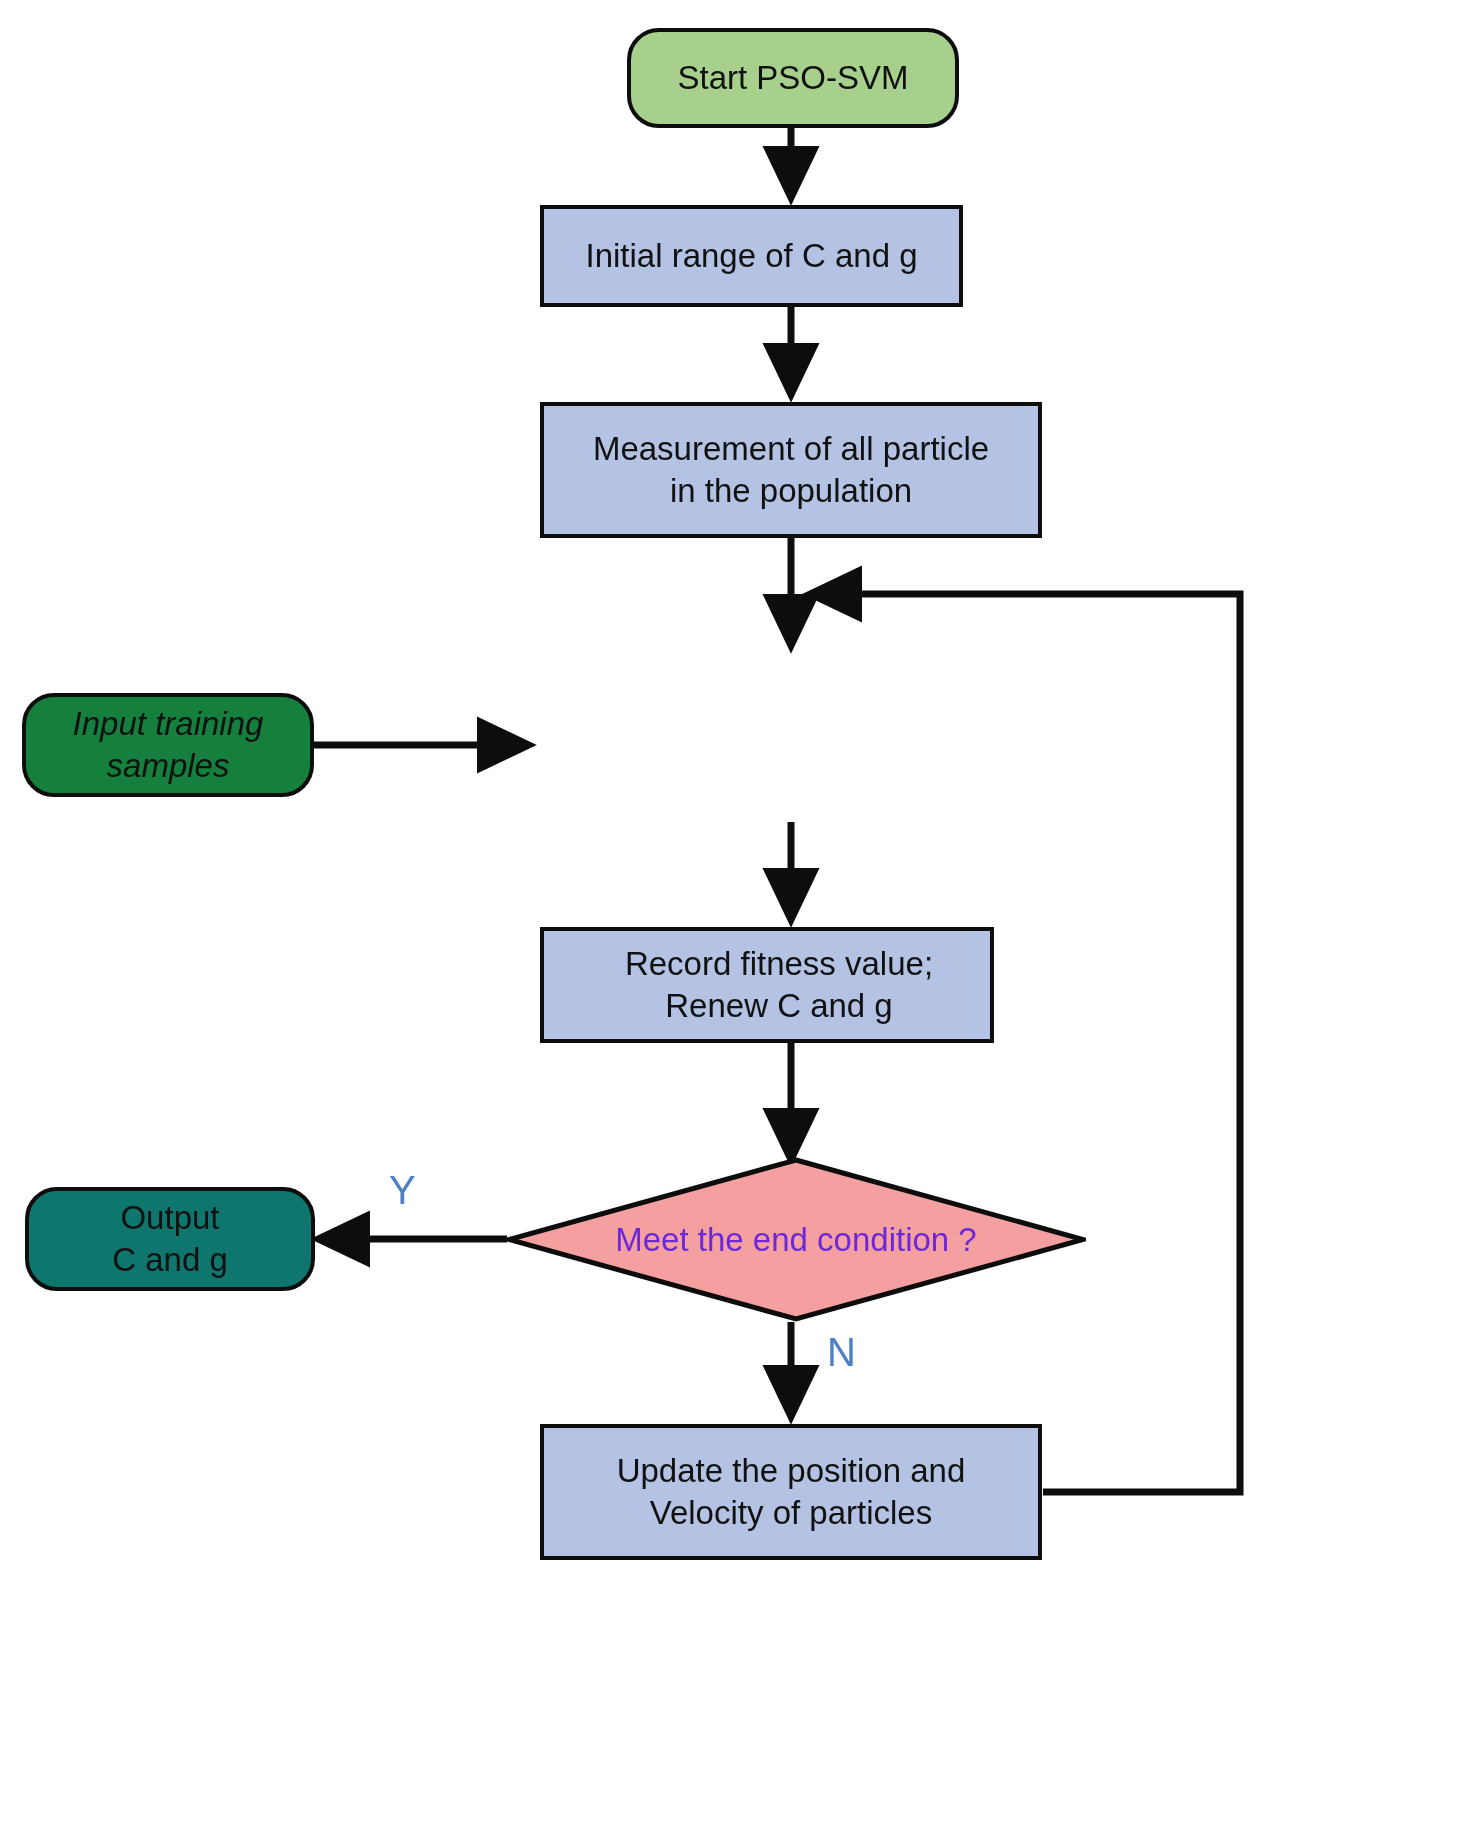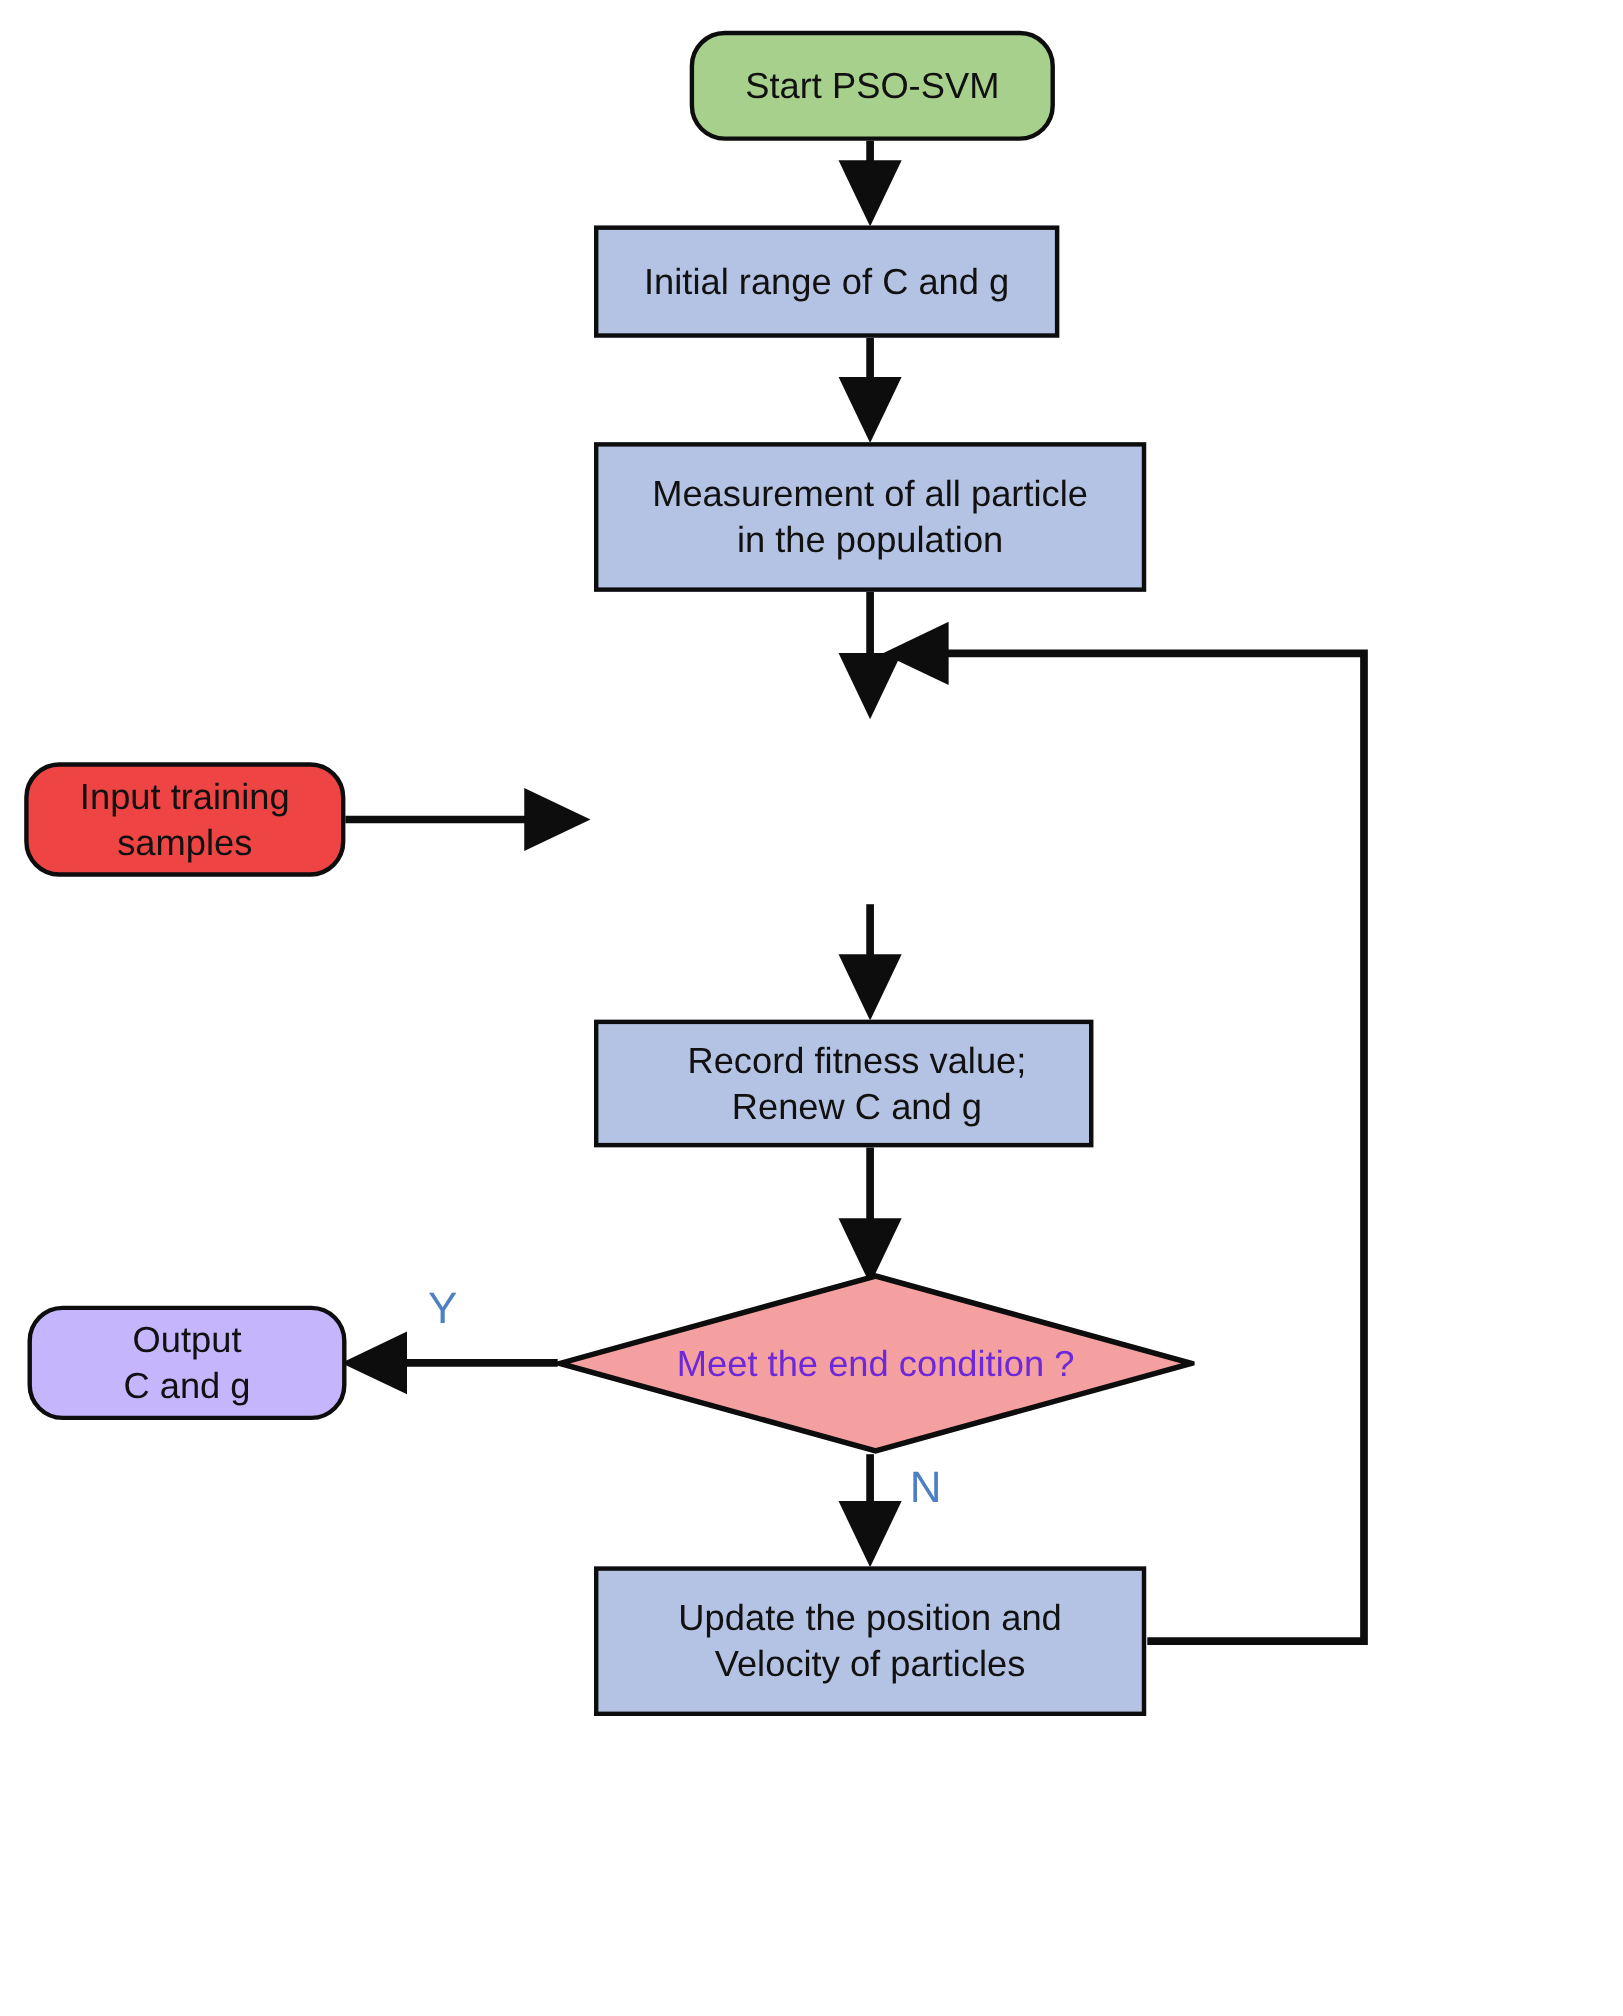--- a/index.html
+++ b/index.html
@@ -32,22 +32,22 @@
   }
   .proc {
     background: #b4c3e3;
     font-size: 33px;
   }
   .term {
     border-radius: 32px;
     font-size: 33px;
   }
   .term-start { background: #a8d08d; }
-  .term-input { background: #ef4444; }
-  .term-output { background: #c4b5fd; }
+  .term-input { background: #15803d; font-style: italic; }
+  .term-output { background: #0f766e; }
 
   .diamond-wrap {
     position: absolute;
     z-index: 3;
   }
   .diamond-wrap svg { display: block; }
   .diamond-label {
     position: absolute;
     left: 0; top: 0;
     width: 100%; height: 100%;

